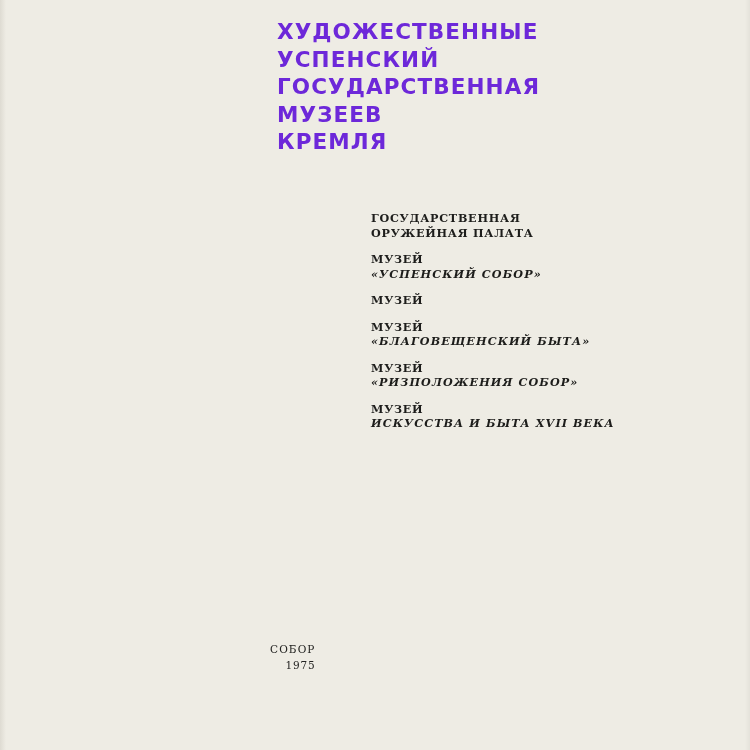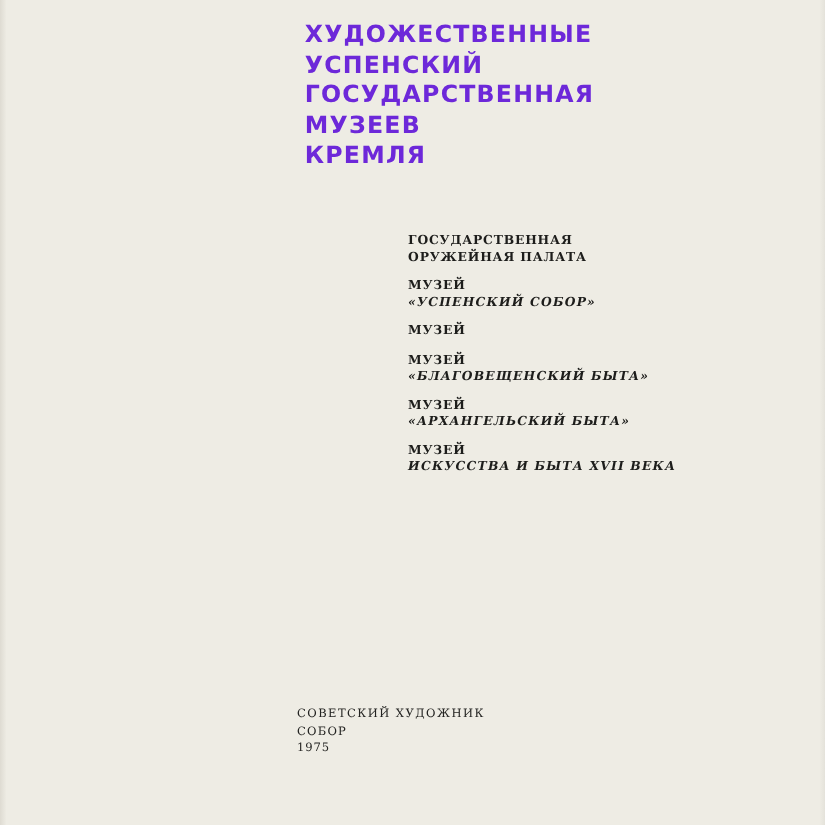--- a/index.html
+++ b/index.html
@@ -91,20 +91,21 @@
     line-height: 15.5px;
     letter-spacing: 1.1px;
     color: #232321;
     white-space: nowrap;
   }
   .imprint-line.publisher {
     letter-spacing: 1.3px;
   }
   .imprint-line.year {
     letter-spacing: 0.8px;
+    text-align: right;
   }
 </style>
 </head>
 <body>
 
 <div class="page">
 
   <div class="title-block">
     <div class="title-line">ХУДОЖЕСТВЕННЫЕ</div>
     <div class="title-line">УСПЕНСКИЙ</div>
@@ -124,27 +125,26 @@
     </div>
     <div class="museum-entry">
       <div class="museum-line">МУЗЕЙ</div>
     </div>
     <div class="museum-entry">
       <div class="museum-line">МУЗЕЙ</div>
       <div class="museum-line wide">«БЛАГОВЕЩЕНСКИЙ БЫТА»</div>
     </div>
     <div class="museum-entry">
       <div class="museum-line">МУЗЕЙ</div>
-      <div class="museum-line wide">«АРХАНГЕЛЬСКИЙ БЫТА»</div>
+      <div class="museum-line wide">«РИЗПОЛОЖЕНИЯ СОБОР»</div>
     </div>
     <div class="museum-entry">
       <div class="museum-line">МУЗЕЙ</div>
       <div class="museum-line wide">ИСКУССТВА И БЫТА XVII ВЕКА</div>
     </div>
   </div>
 
   <div class="imprint">
-    <div class="imprint-line publisher">СОВЕТСКИЙ ХУДОЖНИК</div>
     <div class="imprint-line">СОБОР</div>
     <div class="imprint-line year">1975</div>
   </div>
 
 </div>
 
 </body></html>

